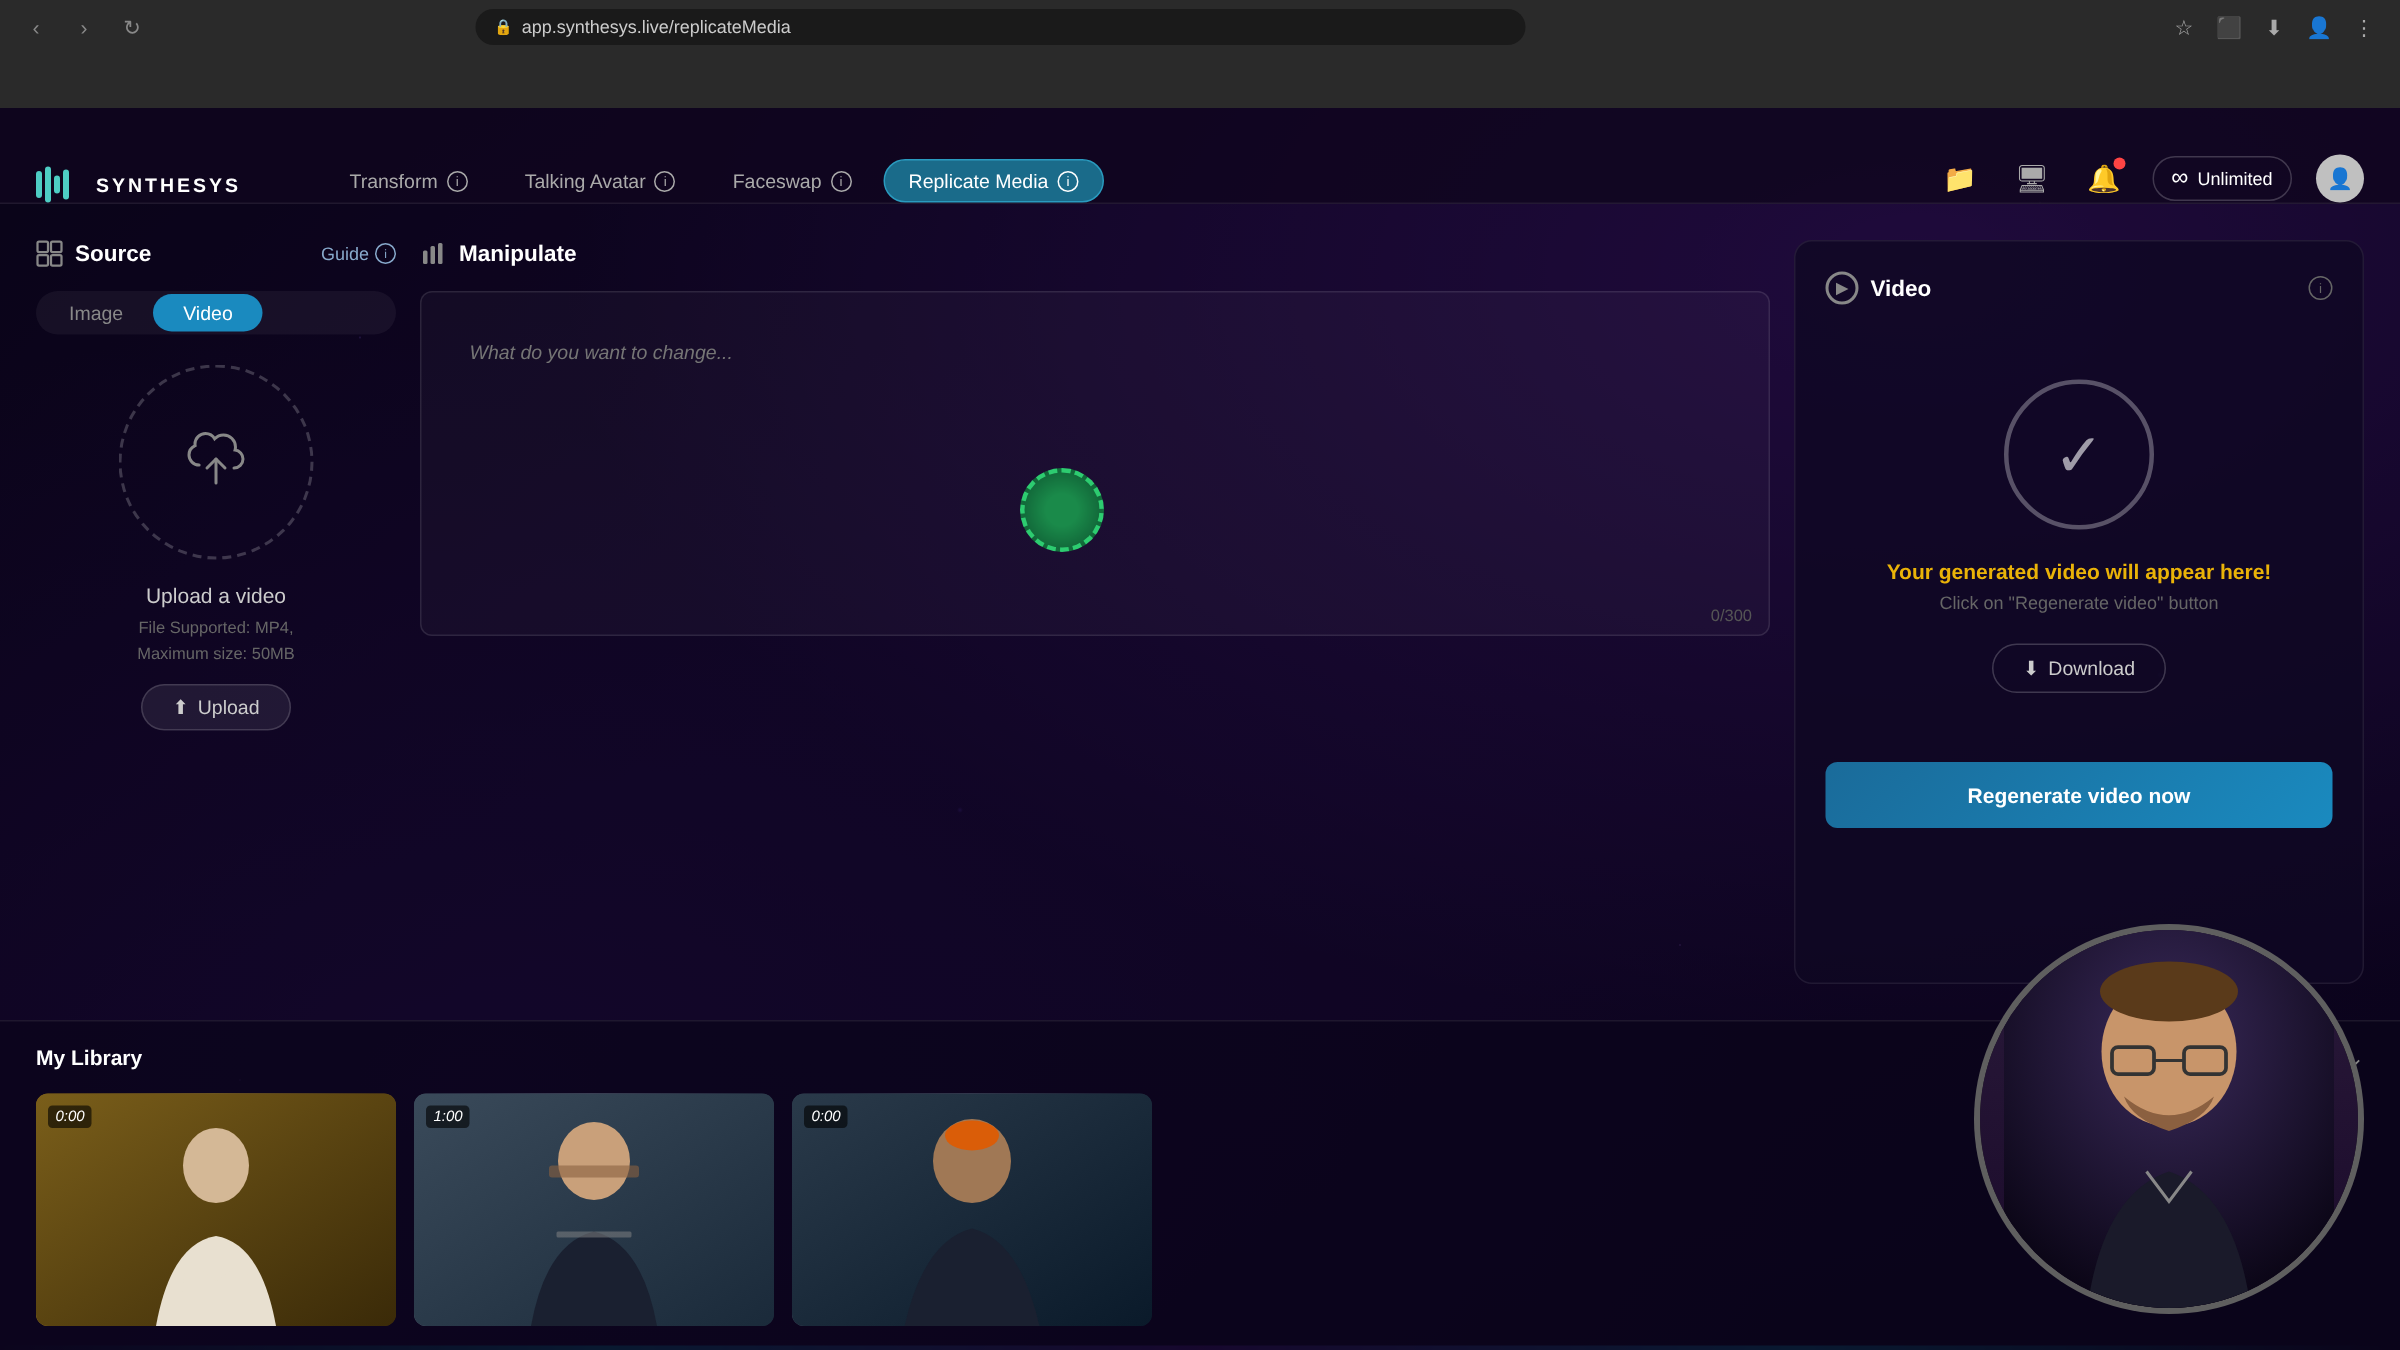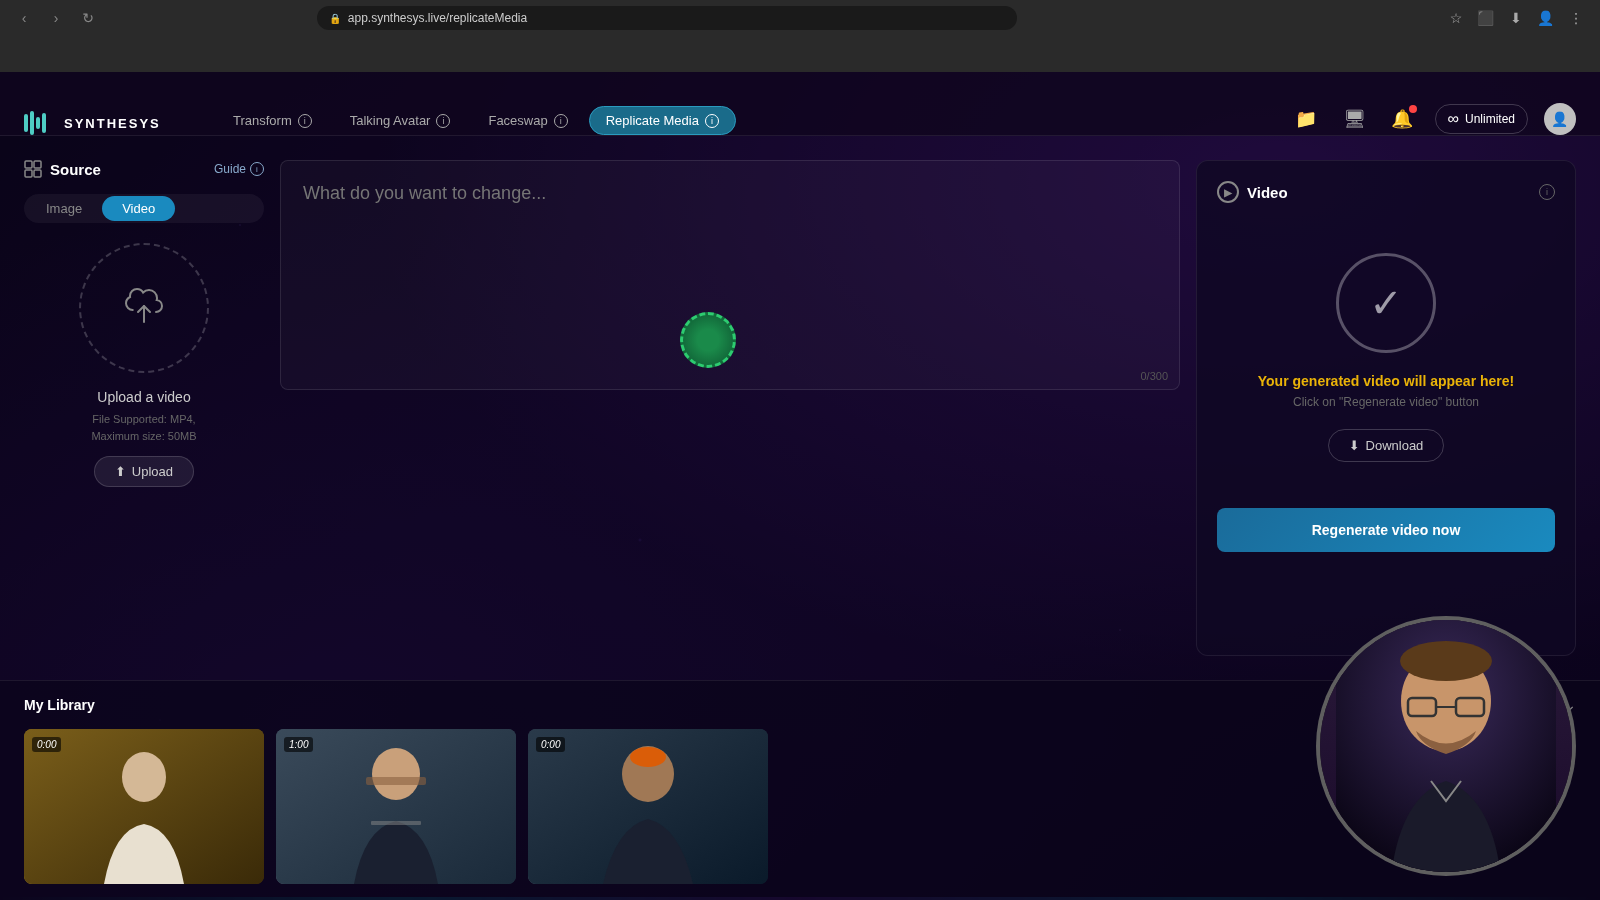--- a/index.html
+++ b/index.html
@@ -420,26 +420,27 @@
       color: #aaa;
       margin-bottom: 8px;
     }
 
     .prompt-textarea {
       width: 100%;
       height: 230px;
       background: rgba(255,255,255,0.03);
       border: 1px solid rgba(255,255,255,0.1);
       border-radius: 8px;
-      padding: 22px;
+      padding: 32px;
       color: #666;
-      font-size: 18px;
+      font-size: 13px;
       resize: none;
       font-family: inherit;
       position: relative;
+      font-style: italic;
     }
 
     .prompt-container {
       position: relative;
     }
 
     .prompt-counter {
       position: absolute;
       bottom: 12px;
       right: 12px;
@@ -806,20 +807,28 @@
         <span>Maximum size: 50MB</span>
       </div>
 
       <button class="upload-btn">
         <span>⬆</span>
         <span>Upload</span>
       </button>
     </div>
 
     <div class="manipulate-panel">
+      <div class="manipulate-header">
+        <svg width="18" height="18" viewBox="0 0 18 18">
+          <rect x="2" y="7" width="3" height="9" rx="1" fill="#888"></rect>
+          <rect x="7" y="4" width="3" height="12" rx="1" fill="#888"></rect>
+          <rect x="12" y="2" width="3" height="14" rx="1" fill="#888"></rect>
+        </svg>
+        <span>Manipulate</span>
+      </div>
 
 
       <div class="prompt-container">
         <textarea class="prompt-textarea" placeholder="What do you want to change..." style=""></textarea>
         <div class="prompt-counter">0/300</div>
       </div>
     </div>
 
     <div class="green-cursor"></div>
 

